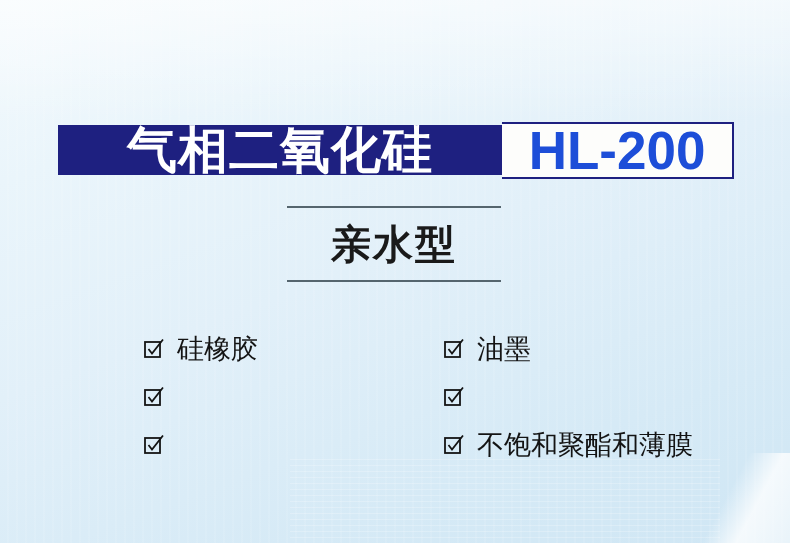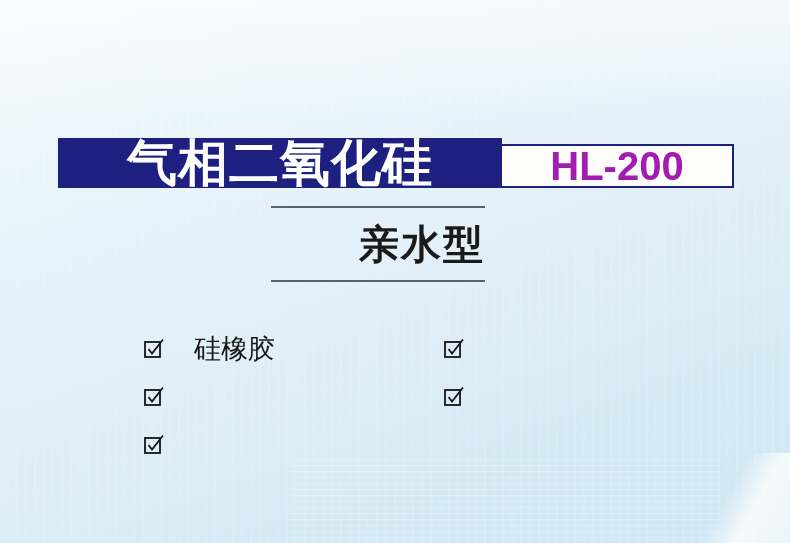--- a/index.html
+++ b/index.html
@@ -69,21 +69,21 @@
   }
 
   
   .title-bar {
     position: absolute;
     left: 58px;
     top: 112px;
     width: 676px;
     height: 76px;
     display: flex;
-    align-items: flex-end;
+    align-items: center;
   }
   .title-bar-blue {
     flex: 0 0 444px;
     background: #1e2080;
     display: flex;
     align-items: center;
     justify-content: center;
   }
   .title-main {
     color: #ffffff;
@@ -96,35 +96,35 @@
   .title-bar-white {
     flex: 1 1 auto;
     background: #fdfdfb;
     border: 2px solid #1e2080;
     border-left: none;
     display: flex;
     align-items: center;
     justify-content: center;
   }
   .title-code {
-    color: #a21caf;
-    font-size: 40px;
+    color: #1d4ed8;
+    font-size: 53px;
     font-weight: bold;
     letter-spacing: 0px;
     line-height: 1;
     white-space: nowrap;
   }
 
   
   .subtitle-block {
     position: absolute;
-    left: 271px;
+    left: 287px;
     top: 206px;
     width: 214px;
-    text-align: right;
+    text-align: center;
   }
   .divider {
     width: 100%;
     height: 2px;
     background: #55656e;
   }
   .subtitle-text {
     color: #1a1a1a;
     font-size: 40px;
     font-weight: bold;
@@ -158,21 +158,20 @@
     flex: 0 0 auto;
     width: 22px;
     height: 22px;
     margin-right: 12px;
     display: block;
   }
   .feature-label {
     color: #141414;
     font-size: 27px;
     line-height: 1;
-    margin-left: 17px;
   }
 </style>
 </head>
 <body>
 
 <div id="banner-root">
 
   <div class="top-sheen"></div>
   <div class="texture"></div>
   <div class="texture-rows"></div>
@@ -216,32 +215,40 @@
         <svg class="check-icon" viewBox="0 0 22 22">
           <rect x="2" y="4" width="15" height="15" fill="none" stroke="#141414" stroke-width="1.8"></rect>
           <polyline points="5.5,11 9,15.5 20,1.5" fill="none" stroke="#141414" stroke-width="1.8"></polyline>
         </svg>
       </div>
 
     </div>
 
     <div class="feature-col right">
 
-
-      <div class="feature-item">
-        <svg class="check-icon" viewBox="0 0 22 22">
-          <rect x="2" y="4" width="15" height="15" fill="none" stroke="#141414" stroke-width="1.8"></rect>
-          <polyline points="5.5,11 9,15.5 20,1.5" fill="none" stroke="#141414" stroke-width="1.8"></polyline>
-        </svg>
-      </div>
-
-      <div class="feature-item">
-        <svg class="check-icon" viewBox="0 0 22 22">
-          <rect x="2" y="4" width="15" height="15" fill="none" stroke="#141414" stroke-width="1.8"></rect>
-          <polyline points="5.5,11 9,15.5 20,1.5" fill="none" stroke="#141414" stroke-width="1.8"></polyline>
-        </svg>
+      <div class="feature-item">
+        <svg class="check-icon" viewBox="0 0 22 22">
+          <rect x="2" y="4" width="15" height="15" fill="none" stroke="#141414" stroke-width="1.8"></rect>
+          <polyline points="5.5,11 9,15.5 20,1.5" fill="none" stroke="#141414" stroke-width="1.8"></polyline>
+        </svg>
+        <span class="feature-label">油墨</span>
+      </div>
+
+      <div class="feature-item">
+        <svg class="check-icon" viewBox="0 0 22 22">
+          <rect x="2" y="4" width="15" height="15" fill="none" stroke="#141414" stroke-width="1.8"></rect>
+          <polyline points="5.5,11 9,15.5 20,1.5" fill="none" stroke="#141414" stroke-width="1.8"></polyline>
+        </svg>
+      </div>
+
+      <div class="feature-item">
+        <svg class="check-icon" viewBox="0 0 22 22">
+          <rect x="2" y="4" width="15" height="15" fill="none" stroke="#141414" stroke-width="1.8"></rect>
+          <polyline points="5.5,11 9,15.5 20,1.5" fill="none" stroke="#141414" stroke-width="1.8"></polyline>
+        </svg>
+        <span class="feature-label">不饱和聚酯和薄膜</span>
       </div>
 
     </div>
 
   </div>
 
 </div>
 
 </body></html>

